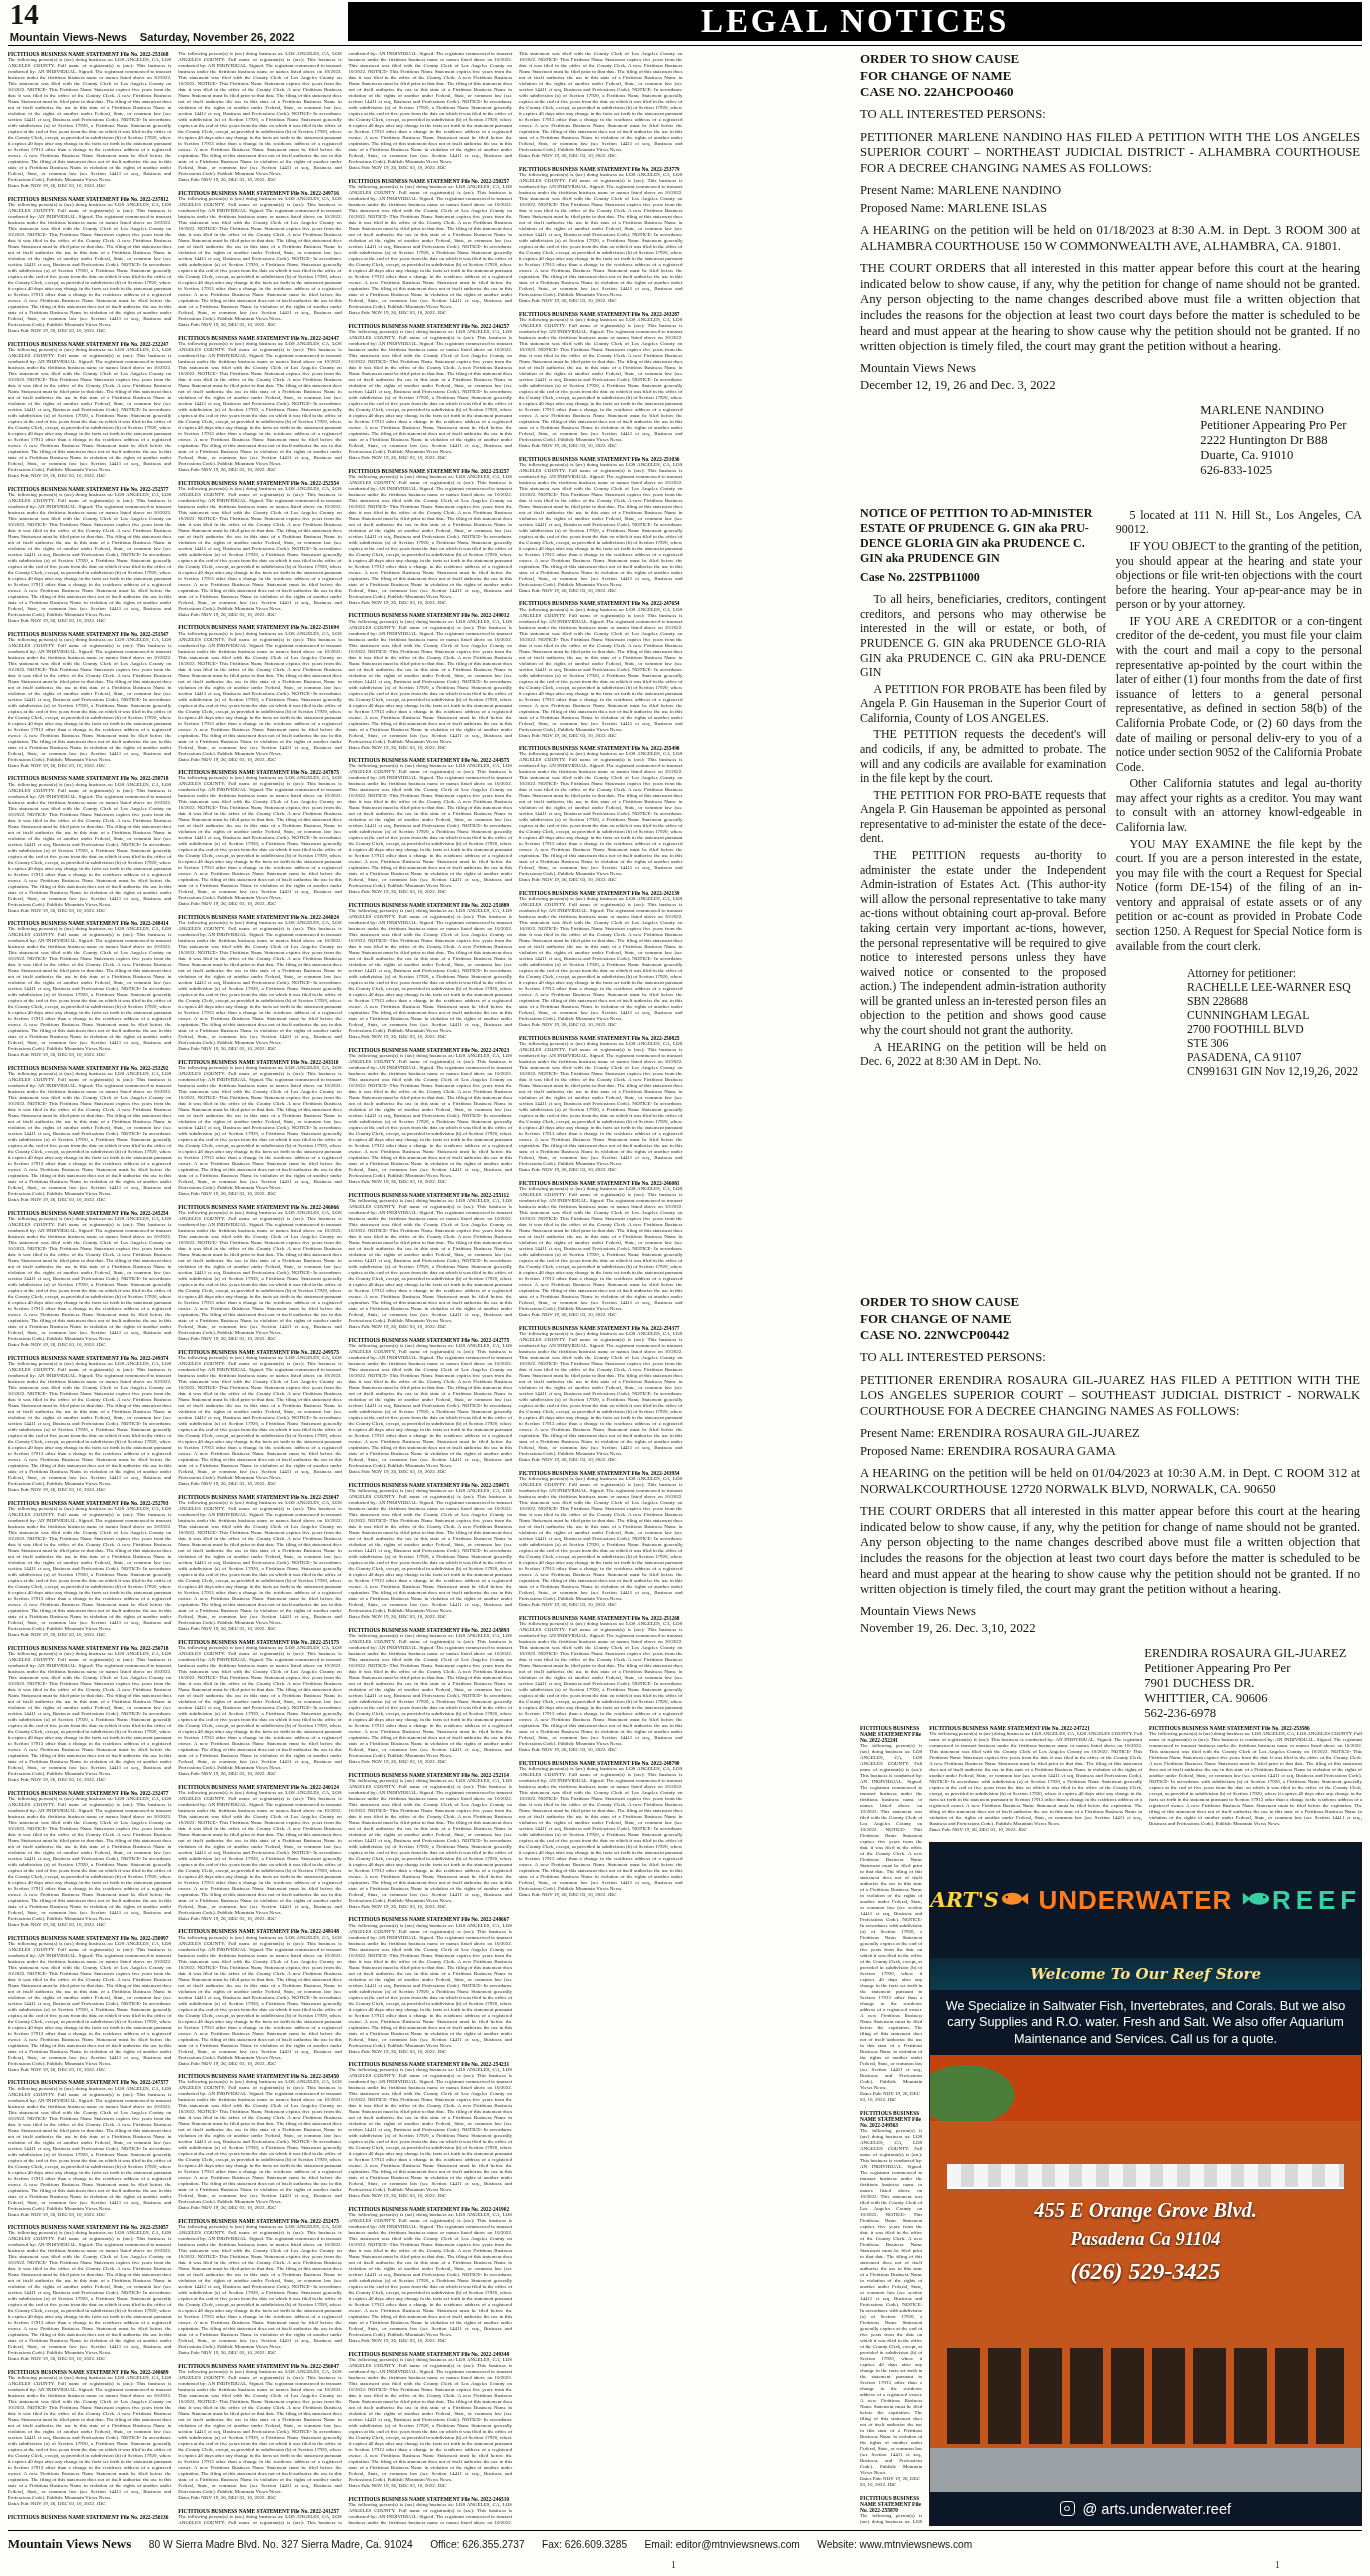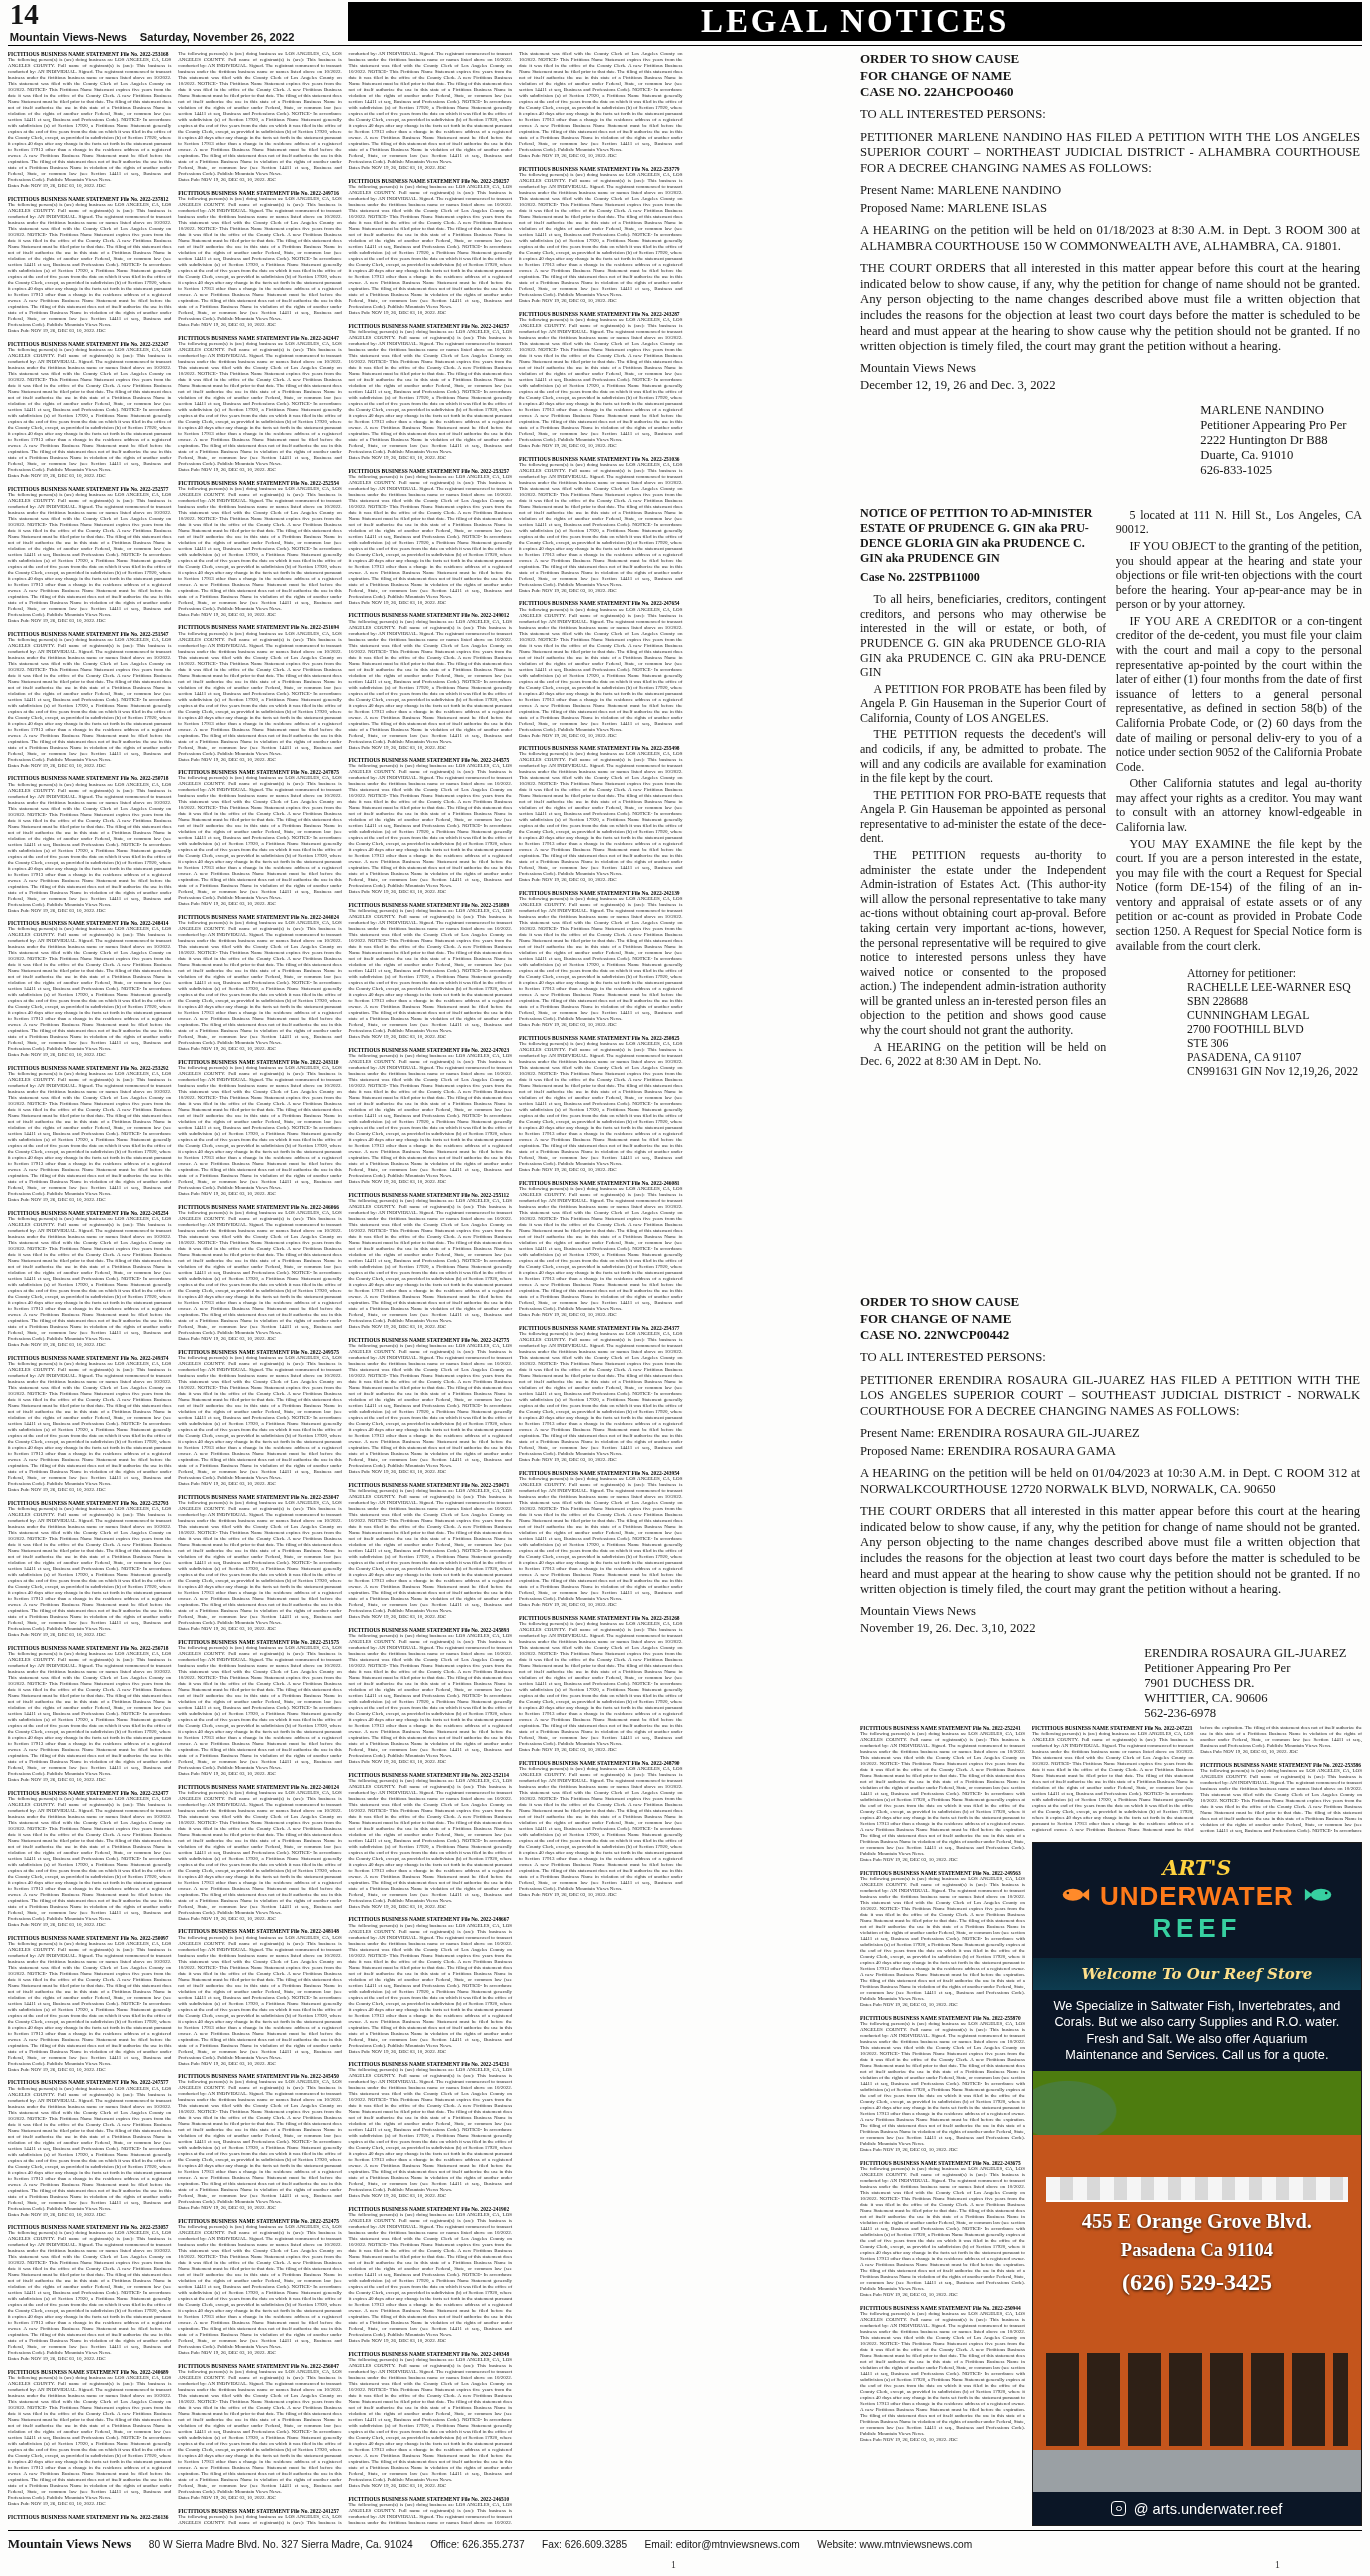--- a/index.html
+++ b/index.html
@@ -51,32 +51,32 @@
 
   .notice-erendira { height:431px; font-size:12.7px; line-height:15.6px; }
 
   .bottom-row { height:801px; display:flex; gap:6.8px; overflow:hidden; }
   .col-bottom { width:165px; height:100%; overflow:hidden; }
   .bottom-right { flex:1; display:flex; flex-direction:column; }
   .strip-cols { height:113px; column-count:2; column-gap:6.8px; column-fill:auto; overflow:hidden; }
 
   
   .ad { flex:1; margin-top:3.9px; border:1px solid #1a1a1a; background:#0b1626; display:flex; flex-direction:column; color:#fff; }
-  .ad-logo { height:115px; display:flex; flex-direction:column; align-items:center; justify-content:center; gap:1px; position:relative; }
+  .ad-logo { height:115px; display:flex; flex-direction:row; align-items:center; justify-content:center; gap:1px; position:relative; }
   .ad-brand-row { display:flex; align-items:center; gap:9.7px; }
   .brand1 { font-style:italic; font-weight:bold; font-size:20.4px; font-family:"DejaVu Serif", serif; }
   .brand2 { font-weight:bold; font-size:26px; letter-spacing:1px; font-family:"Liberation Sans", sans-serif; }
   .brand3 { font-weight:bold; font-size:26px; letter-spacing:4.9px; font-family:"Liberation Sans", sans-serif; }
   .ad-tagline {
     height:32px; display:flex; align-items:center; justify-content:center;
     background:linear-gradient(180deg,#0a2a3a,#0d3b4f);
     font-family:"DejaVu Serif", serif; font-style:italic; font-weight:bold; font-size:15px;
   }
   .ad-body { padding:7.8px 15.6px; text-align:center; font-family:"Liberation Sans", sans-serif; font-size:12.7px; line-height:16.5px; }
-  .ad-photo { flex:1; position:relative; overflow:hidden; background:#4d7c0f; }
+  .ad-photo { flex:1; position:relative; overflow:hidden; background:#c2410c;font-style:italic; }
   .photo-tree { position:absolute; left:-23.4px; top:3.9px; width:117px; height:72px; background:radial-gradient(ellipse at center,#4a7d3a 0 58%,transparent 60%); }
   .photo-building { position:absolute; left:0; right:0; top:15%; bottom:0; background:#c4551c; }
   .photo-awning { position:absolute; left:4%; right:4%; top:25%; height:25px; background:repeating-linear-gradient(90deg,#f5f5f5 0 13.6px,#d9d9d9 13.6px 27px); border-bottom:2.9px solid #fff; }
   .photo-windows { position:absolute; left:4%; right:4%; bottom:11%; height:22%; background:repeating-linear-gradient(90deg,#2e2016 0 33px,#c4551c 33px 41px); }
   .photo-street { position:absolute; left:0; right:0; bottom:0; height:10%; background:#9aa0a4; }
   .ad-address { position:absolute; left:0; right:0; top:33%; text-align:center; text-shadow:0 1px 2.9px rgba(0,0,0,.85); }
   .addr1 { font-size:20.4px; font-weight:bold; }
   .addr2 { font-size:18.5px; font-weight:bold; margin-top:7px; }
   .ad-phone { font-size:24px; font-weight:bold; margin-top:7.8px; }
   .ad-social { height:33px; display:flex; align-items:center; justify-content:center; gap:7.8px; font-family:"Liberation Sans", sans-serif; font-size:14.6px; background:#0b1626; }

